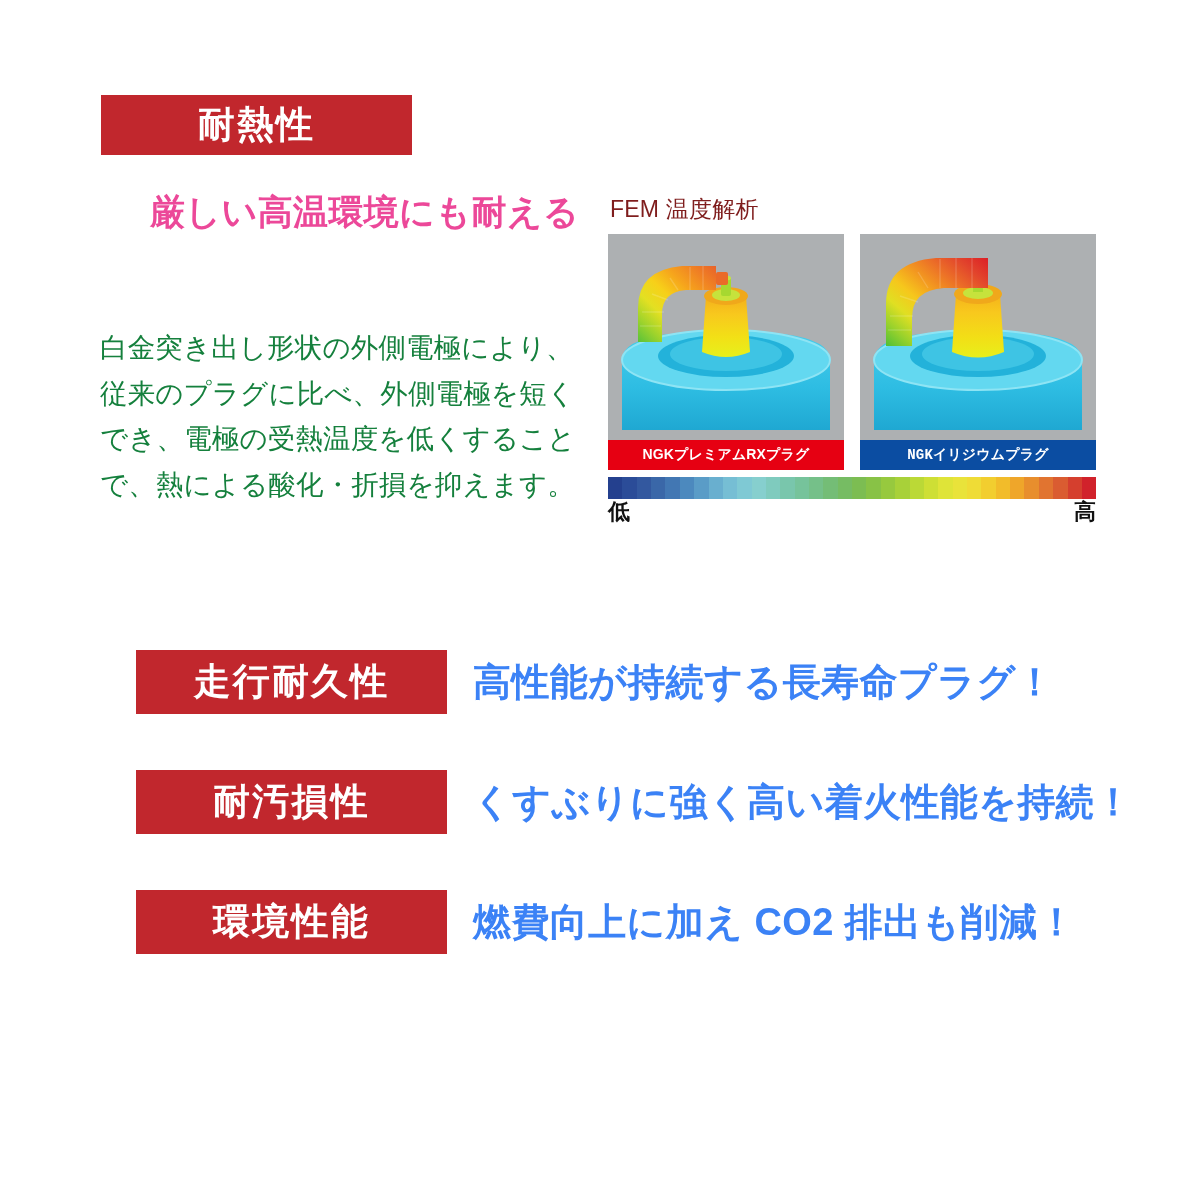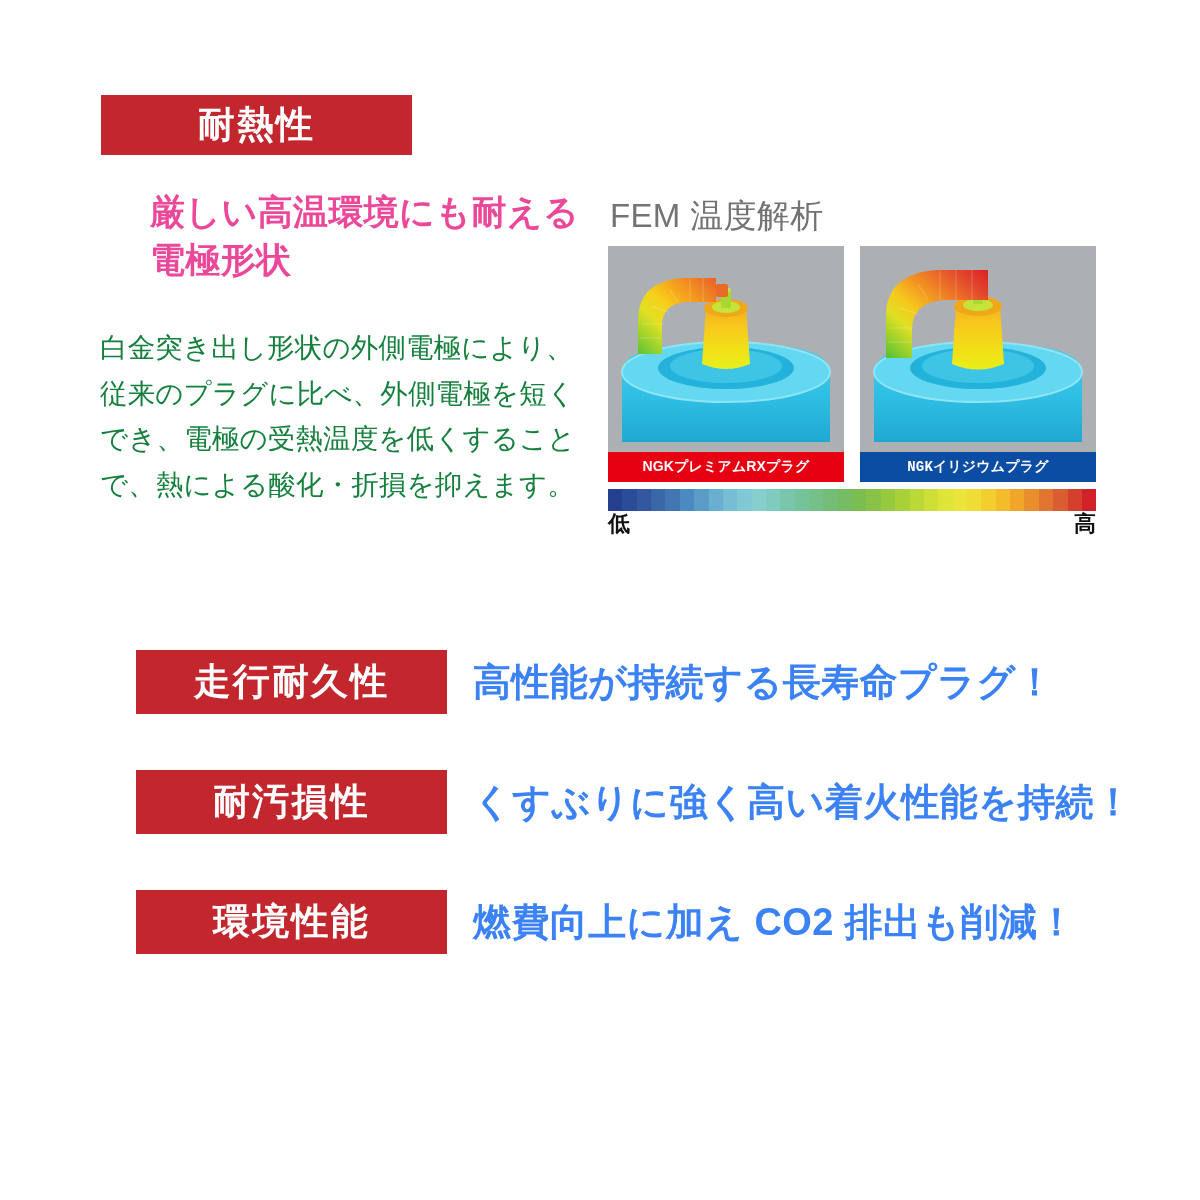--- a/index.html
+++ b/index.html
@@ -69,22 +69,22 @@
   #heat-body .bd-line { display: block; white-space: nowrap; }
 
   
   #fem-block {
     position: absolute;
     left: 608px;
     top: 196px;
     width: 488px;
   }
   #fem-title {
-    font-size: 33px;
-    color: #737373;
+    font-size: 23px;
+    color: #7f1d1d;
     font-weight: 400;
     letter-spacing: 0.01em;
     margin: 0 0 10px 2px;
     line-height: 1.2;
   }
   #fem-panels {
     display: flex;
     gap: 16px;
   }
   .fem-panel {
@@ -169,21 +169,20 @@
 </style>
 </head>
 <body>
 
 <div id="heat-badge" class="badge">
   <span>耐熱性</span>
 </div>
 
 <div id="heat-headline">
   <span class="hl-line">厳しい高温環境にも耐える</span>
-  <span class="hl-line">電極形状</span>
 </div>
 
 <div id="heat-body">
   <span class="bd-line">白金突き出し形状の外側電極により、</span>
   <span class="bd-line">従来のプラグに比べ、外側電極を短く</span>
   <span class="bd-line">でき、電極の受熱温度を低くすること</span>
   <span class="bd-line">で、熱による酸化・折損を抑えます。</span>
 </div>
 
 <div id="fem-block">

